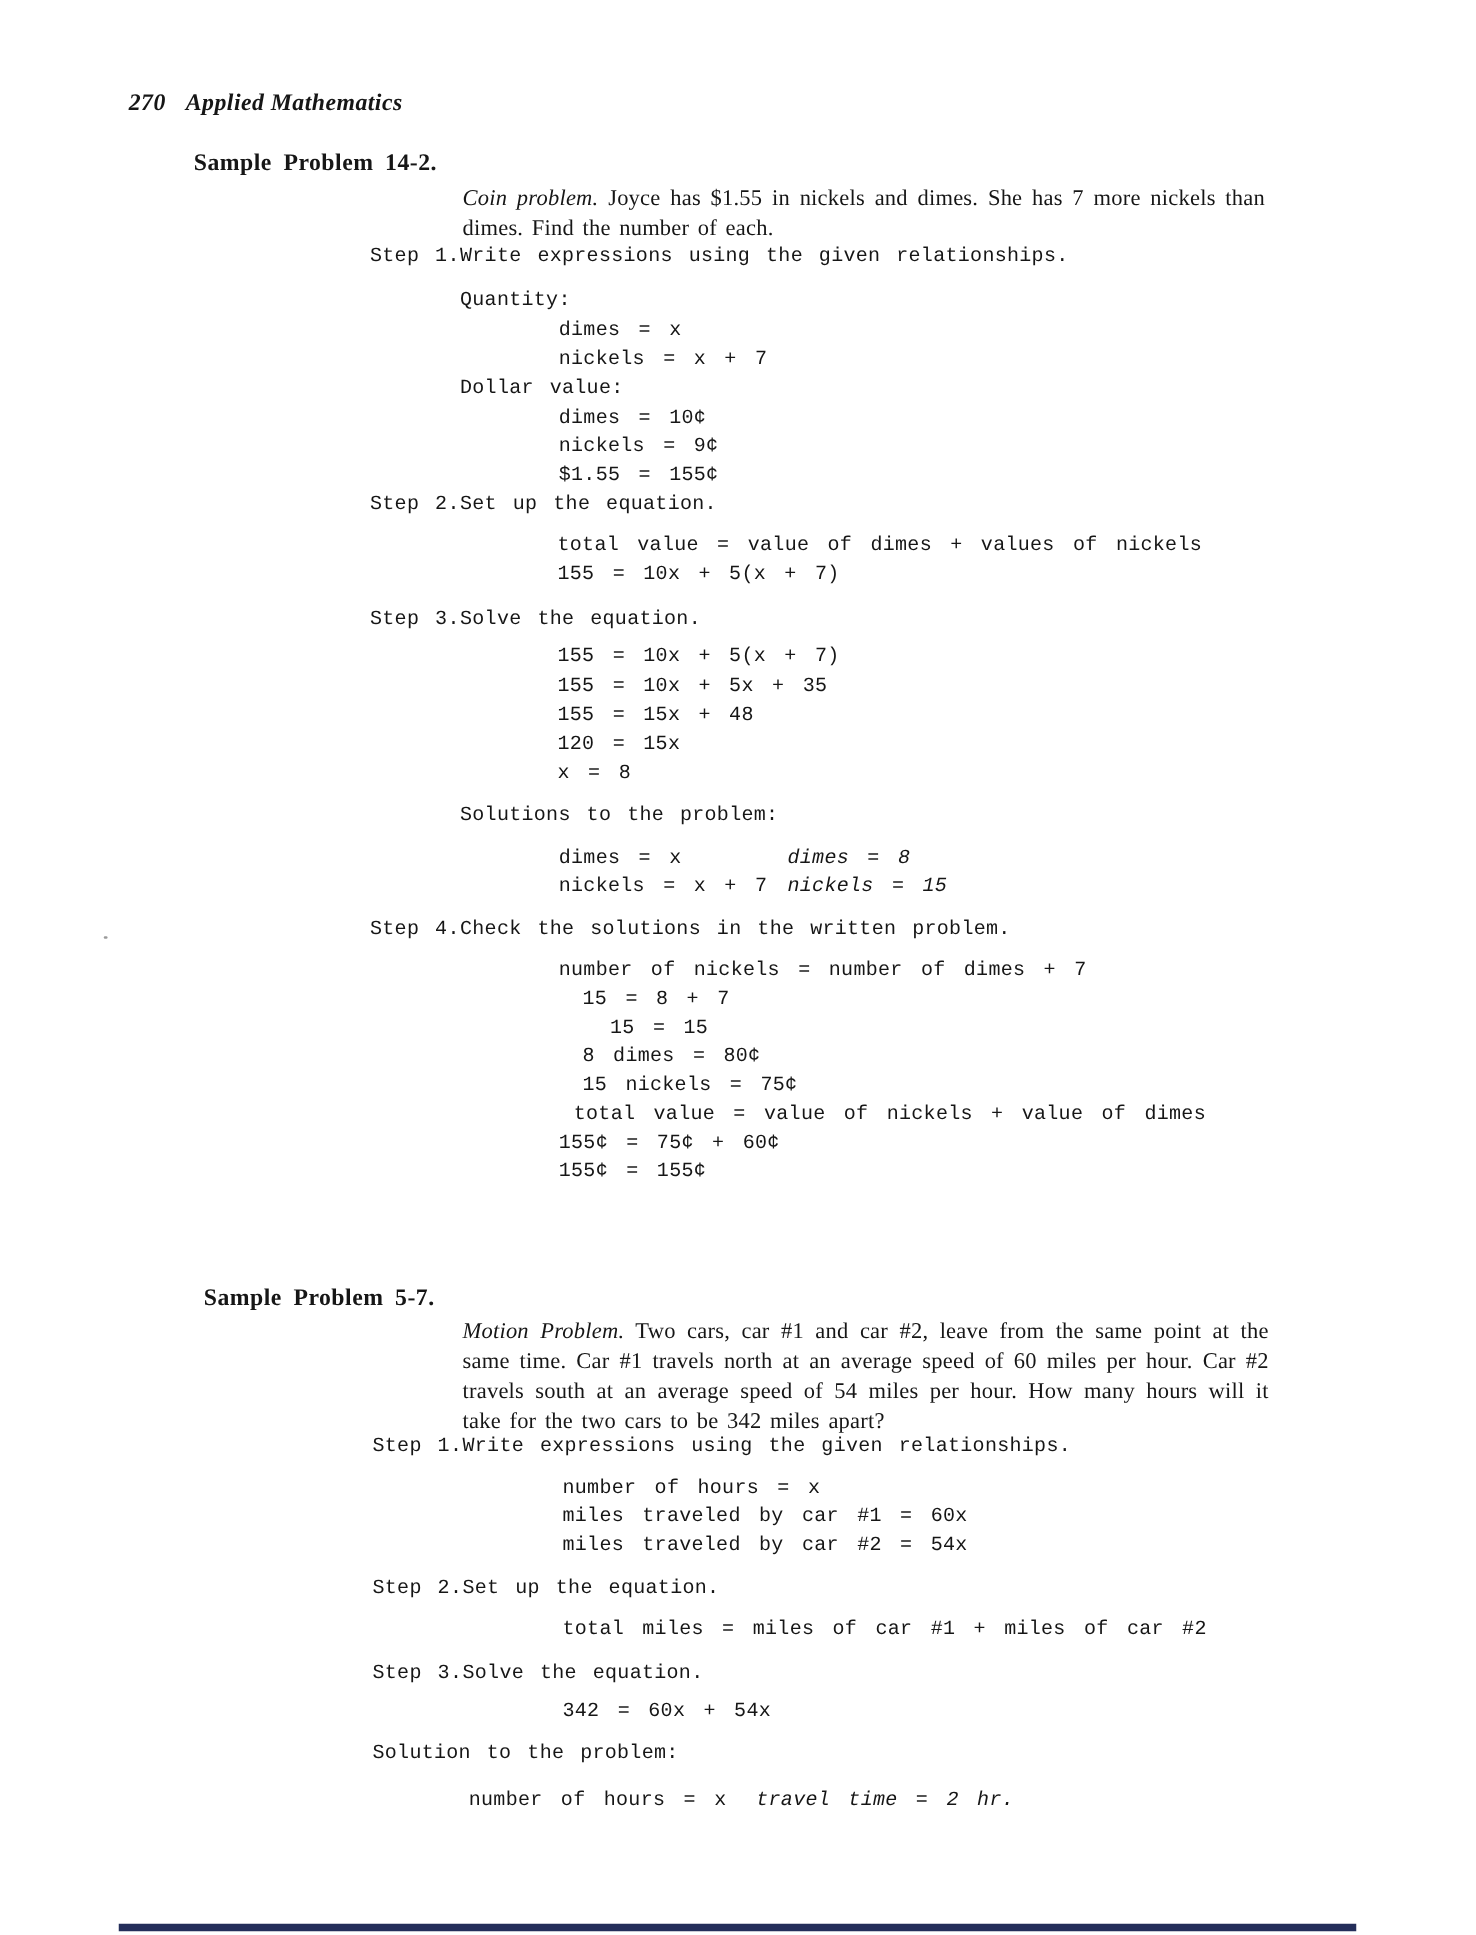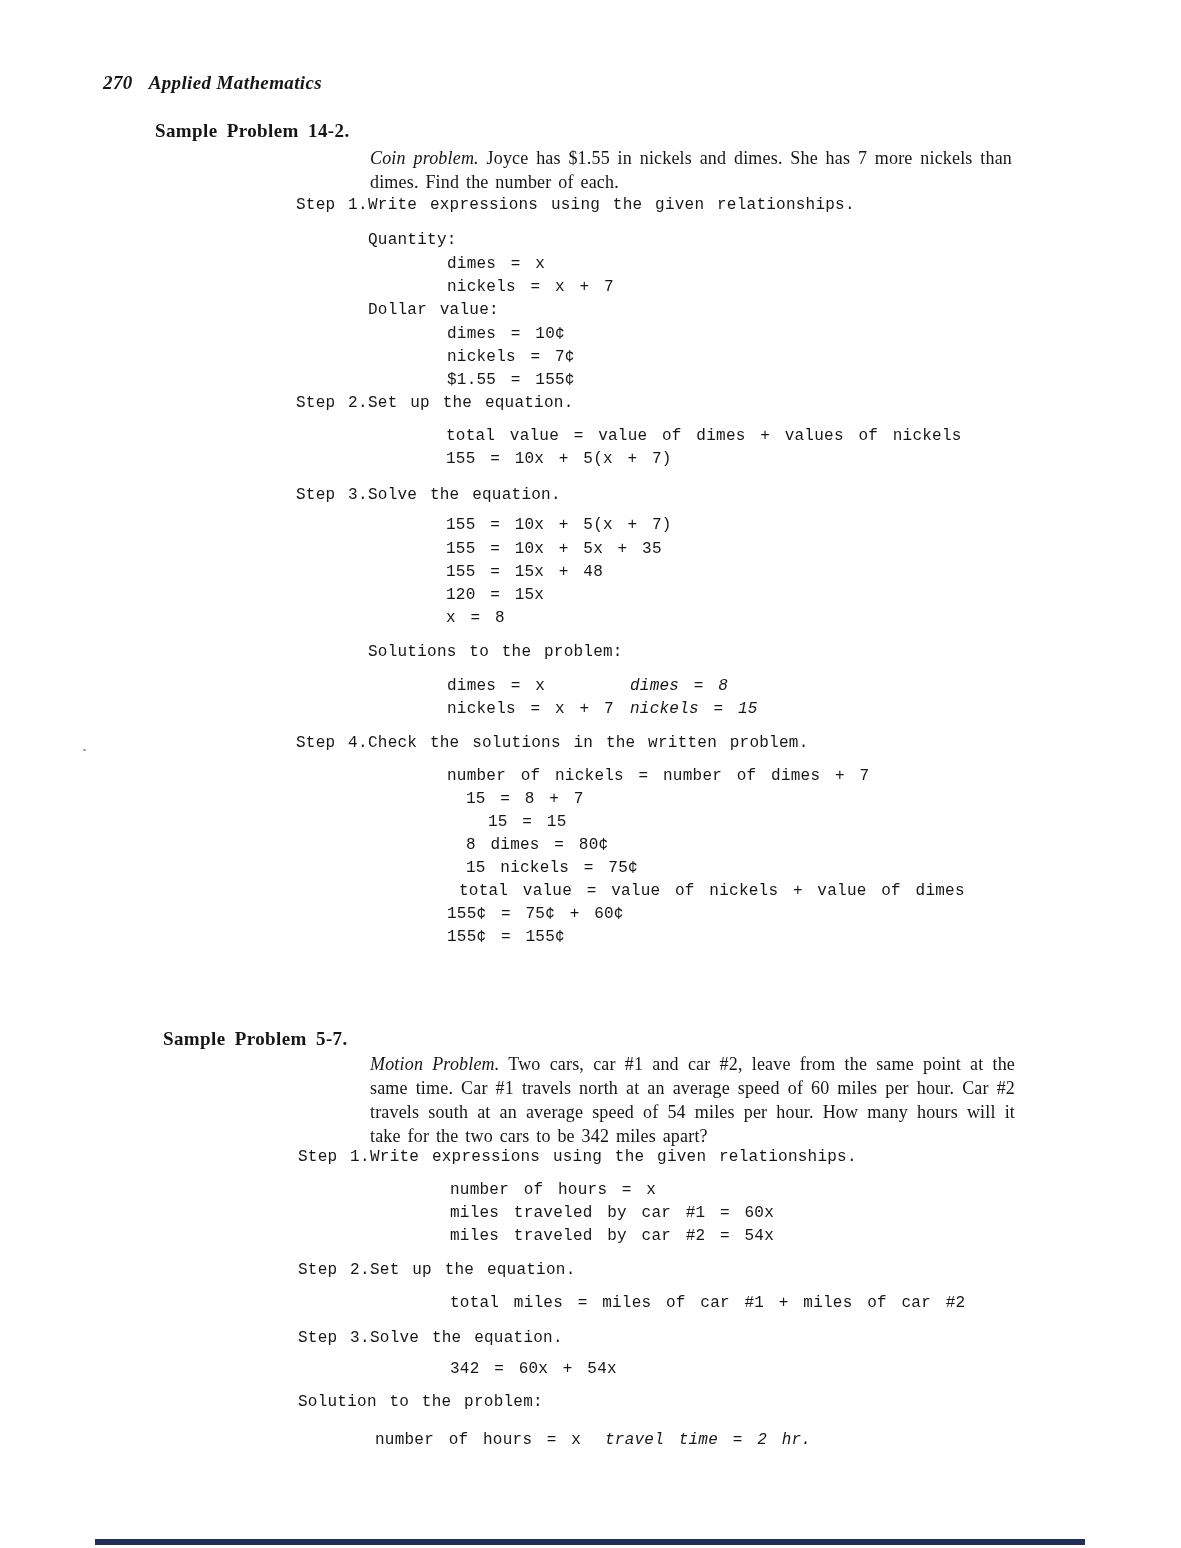--- a/index.html
+++ b/index.html
@@ -72,21 +72,21 @@
 <div class="para" style="top:146px;left:370px;width:642px"><span class="it">Coin problem.</span> <span>Joyce has $1.55 in nickels and dimes. She has 7 more nickels than dimes. Find the number of each.</span></div>
 
 <div class="ln" style="top:194px;left:296px"><span class="stepl">Step 1.</span><span>Write expressions using the given relationships.</span></div>
 
 <div class="ln" style="top:229px;left:368px">Quantity:</div>
 <div class="ln eq" style="top:253px;left:447px">dimes = x</div>
 <div class="ln eq" style="top:276px;left:447px">nickels = x + 7</div>
 
 <div class="ln" style="top:299px;left:368px">Dollar value:</div>
 <div class="ln eq" style="top:323px;left:447px">dimes = 10¢</div>
-<div class="ln eq" style="top:346px;left:447px">nickels = 7¢</div>
+<div class="ln eq" style="top:346px;left:447px">nickels = 9¢</div>
 <div class="ln eq" style="top:369px;left:447px">$1.55 = 155¢</div>
 
 <div class="ln" style="top:392px;left:296px"><span class="stepl">Step 2.</span><span>Set up the equation.</span></div>
 
 <div class="ln eq" style="top:425px;left:446px">total value = value of dimes + values of nickels</div>
 <div class="ln eq" style="top:448px;left:446px">155 = 10x + 5(x + 7)</div>
 
 <div class="ln" style="top:484px;left:296px"><span class="stepl">Step 3.</span><span>Solve the equation.</span></div>
 
 <div class="ln eq" style="top:514px;left:446px">155 = 10x + 5(x + 7)</div>

